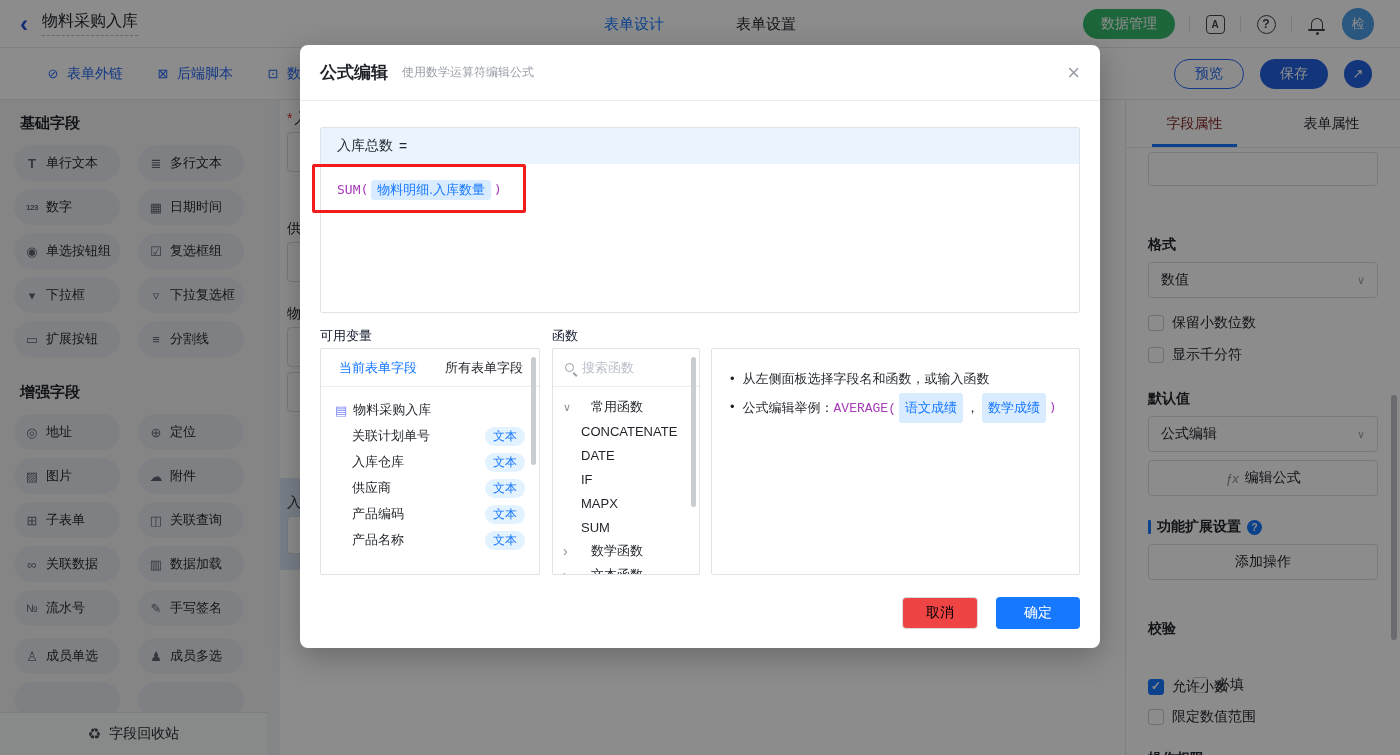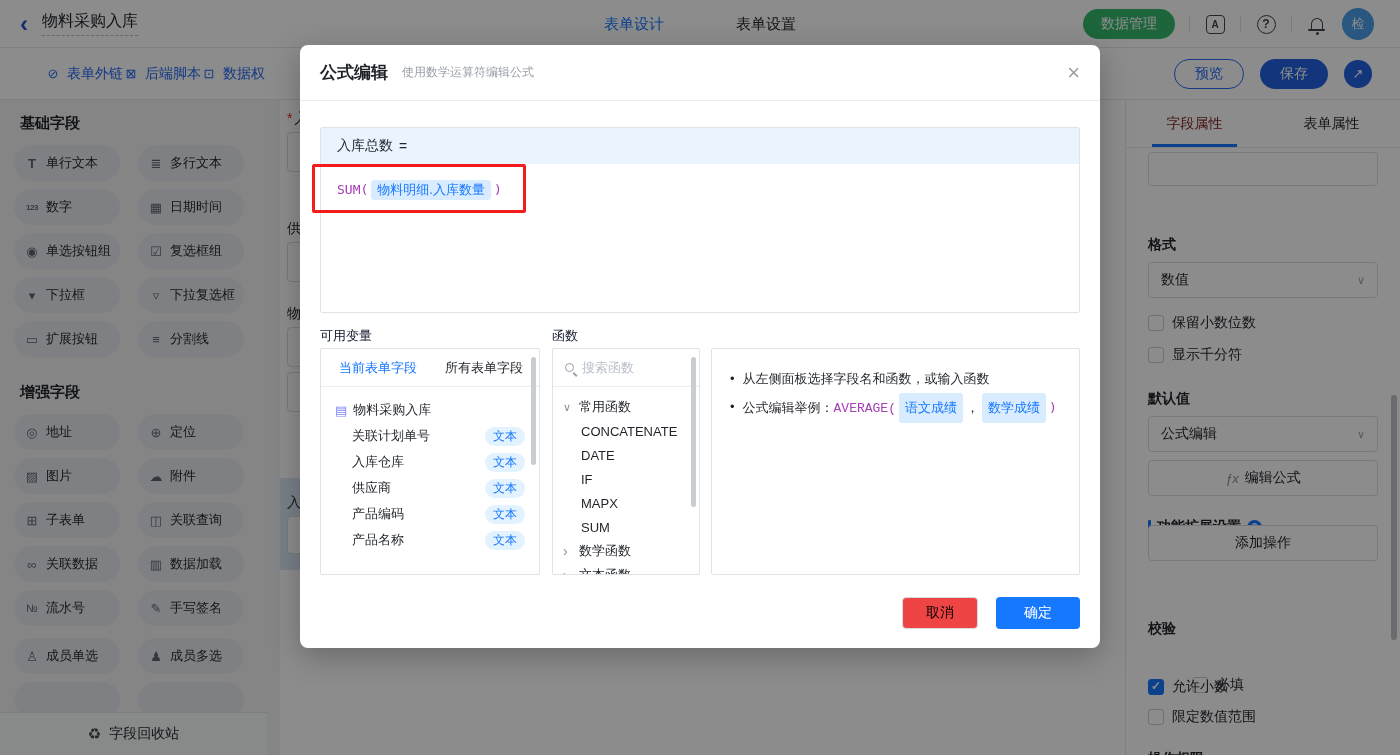--- a/index.html
+++ b/index.html
@@ -19,21 +19,21 @@
   .tb-ic { width:22px; height:22px; display:flex; align-items:center; justify-content:center; color:#40454d; cursor:pointer; position:relative; }
   .ic-book { width:19px; height:19px; border:1.7px solid #40454d; border-radius:4px; font-size:10px; font-weight:bold; display:flex; align-items:center; justify-content:center; }
   .ic-help { width:19px; height:19px; border:1.7px solid #40454d; border-radius:50%; font-size:12px; font-weight:bold; display:flex; align-items:center; justify-content:center; }
   .ic-bell { width:12px; height:11px; border:1.7px solid #40454d; border-bottom:none; border-radius:7px 7px 0 0; position:relative; margin-top:-2px; }
   .ic-bell::after { content:""; position:absolute; left:-4px; bottom:-2px; width:17px; height:2px; background:#40454d; border-radius:1px; }
   .ic-bell::before { content:""; position:absolute; left:4px; bottom:-6px; width:3px; height:3px; background:#40454d; border-radius:50%; }
   .avatar { width:32px; height:32px; border-radius:50%; background:#4c9fe8; color:#fff; font-size:13px; display:flex; align-items:center; justify-content:center; cursor:pointer; }
 
   
   .toolbar { position:absolute; left:0; top:48px; width:1400px; height:52px; background:#fff; border-bottom:1px solid #e8eaed; display:flex; align-items:center; z-index:9; }
-  .tool-links { display:flex; margin-left:45px; }
+  .tool-links { display:flex; gap:32px; margin-left:45px; }
   .tool-link { color:#2468f2; font-size:14px; display:flex; align-items:center; gap:6px; cursor:pointer; white-space:nowrap; }
   .tool-actions { position:absolute; right:28px; display:flex; align-items:center; gap:16px; }
   .btn-preview { height:30px; padding:0 20px; border-radius:16px; border:1px solid #2468f2; color:#2468f2; background:#fff; font-size:14px; cursor:pointer; }
   .btn-save { height:30px; padding:0 20px; border-radius:16px; border:none; color:#fff; background:#2161e0; font-size:14px; cursor:pointer; }
   .btn-share { width:28px; height:28px; border-radius:50%; border:none; background:#2161e0; color:#fff; font-size:13px; cursor:pointer; display:flex; align-items:center; justify-content:center; }
 
   
   .sidebar { position:absolute; left:0; top:100px; width:267px; height:655px; background:#f2f3f5; z-index:5; }
   .sec-title { font-size:15px; font-weight:bold; margin:0 0 0 20px; }
   .s-grid { display:grid; grid-template-columns:106px 106px; gap:8px 18px; margin:12px 0 0 14px; }
@@ -127,21 +127,21 @@
   .v-row { display:flex; align-items:center; height:26px; padding:0 14px 0 31px; cursor:pointer; }
   .v-name { font-size:13px; flex:1; white-space:nowrap; overflow:hidden; }
   .v-badge { background:#e3f2ff; color:#1677ff; font-size:12px; border-radius:10px; padding:1px 8px; white-space:nowrap; }
   .v-scroll { position:absolute; right:3px; top:8px; width:5px; height:108px; background:#c9ccd1; border-radius:3px; }
   .funcs { left:252px; width:148px; }
   .fx-search { height:38px; display:flex; align-items:center; gap:8px; padding:0 12px; border-bottom:1px solid #ebedf0; }
   .mag { width:9px; height:9px; border:1.5px solid #9aa0a8; border-radius:50%; position:relative; flex:none; }
   .mag::after { content:""; position:absolute; left:8px; top:8px; width:5px; height:1.5px; background:#9aa0a8; transform:rotate(45deg); transform-origin:0 0; }
   .fx-search input { border:none; outline:none; width:90px; font-size:13px; font-family:"Liberation Sans", sans-serif; }
   .fx-search input::placeholder { color:#b8bec8; }
-  .g-row { display:flex; align-items:center; gap:6px; height:24px; padding-left:10px; font-size:13px; cursor:pointer; }
+  .g-row { display:flex; align-items:center; gap:18px; height:24px; padding-left:10px; font-size:13px; cursor:pointer; }
   .g-chev { color:#8a8f99; font-size:11px; width:10px; }
   .g-chev[data-expanded="true"]::before { content:"∨"; }
   .g-chev[data-expanded="false"]::before { content:"›"; font-size:14px; }
   .fn-item { height:24px; display:flex; align-items:center; padding-left:28px; font-size:13px; cursor:pointer; }
   .f-scroll { position:absolute; right:3px; top:8px; width:5px; height:150px; background:#c9ccd1; border-radius:3px; }
   .help { left:411px; width:369px; padding:16px 18px; }
   .h-line { font-size:13px; line-height:28px; display:flex; align-items:flex-start; gap:8px; flex-wrap:wrap; }
   .bullet { color:#1f2329; }
   .m-footer { position:absolute; right:20px; bottom:19px; display:flex; gap:18px; }
   .btn-cancel { width:76px; height:32px; border:1px solid #d9dce0; border-radius:4px; background:#ef4444; font-size:14px; cursor:pointer; }
@@ -379,21 +379,21 @@
       <span class="chev">∨</span>
     </div>
     <button class="rp-btn" style="top:312px;">
       <span class="fx">ƒx</span>
       <span>编辑公式</span>
     </button>
     <div class="rp-sec" style="top:370px;">
       <span>功能扩展设置</span>
       <span class="q-circle">?</span>
     </div>
-    <button class="rp-btn" style="top:377px;">添加操作</button>
+    <button class="rp-btn" style="top:396px;">添加操作</button>
     <div class="rp-h" style="top:472px;">校验</div>
     <div>
 
         <div class="cb-row val-cb" style="top: 528px; padding-left: 44px;">
           <span class="cbx" data-checked="false"></span>
           <span>必填</span>
         </div>
 
         <div class="cb-row val-cb" style="top: 530px;">
           <span class="cbx" data-checked="true"></span>

